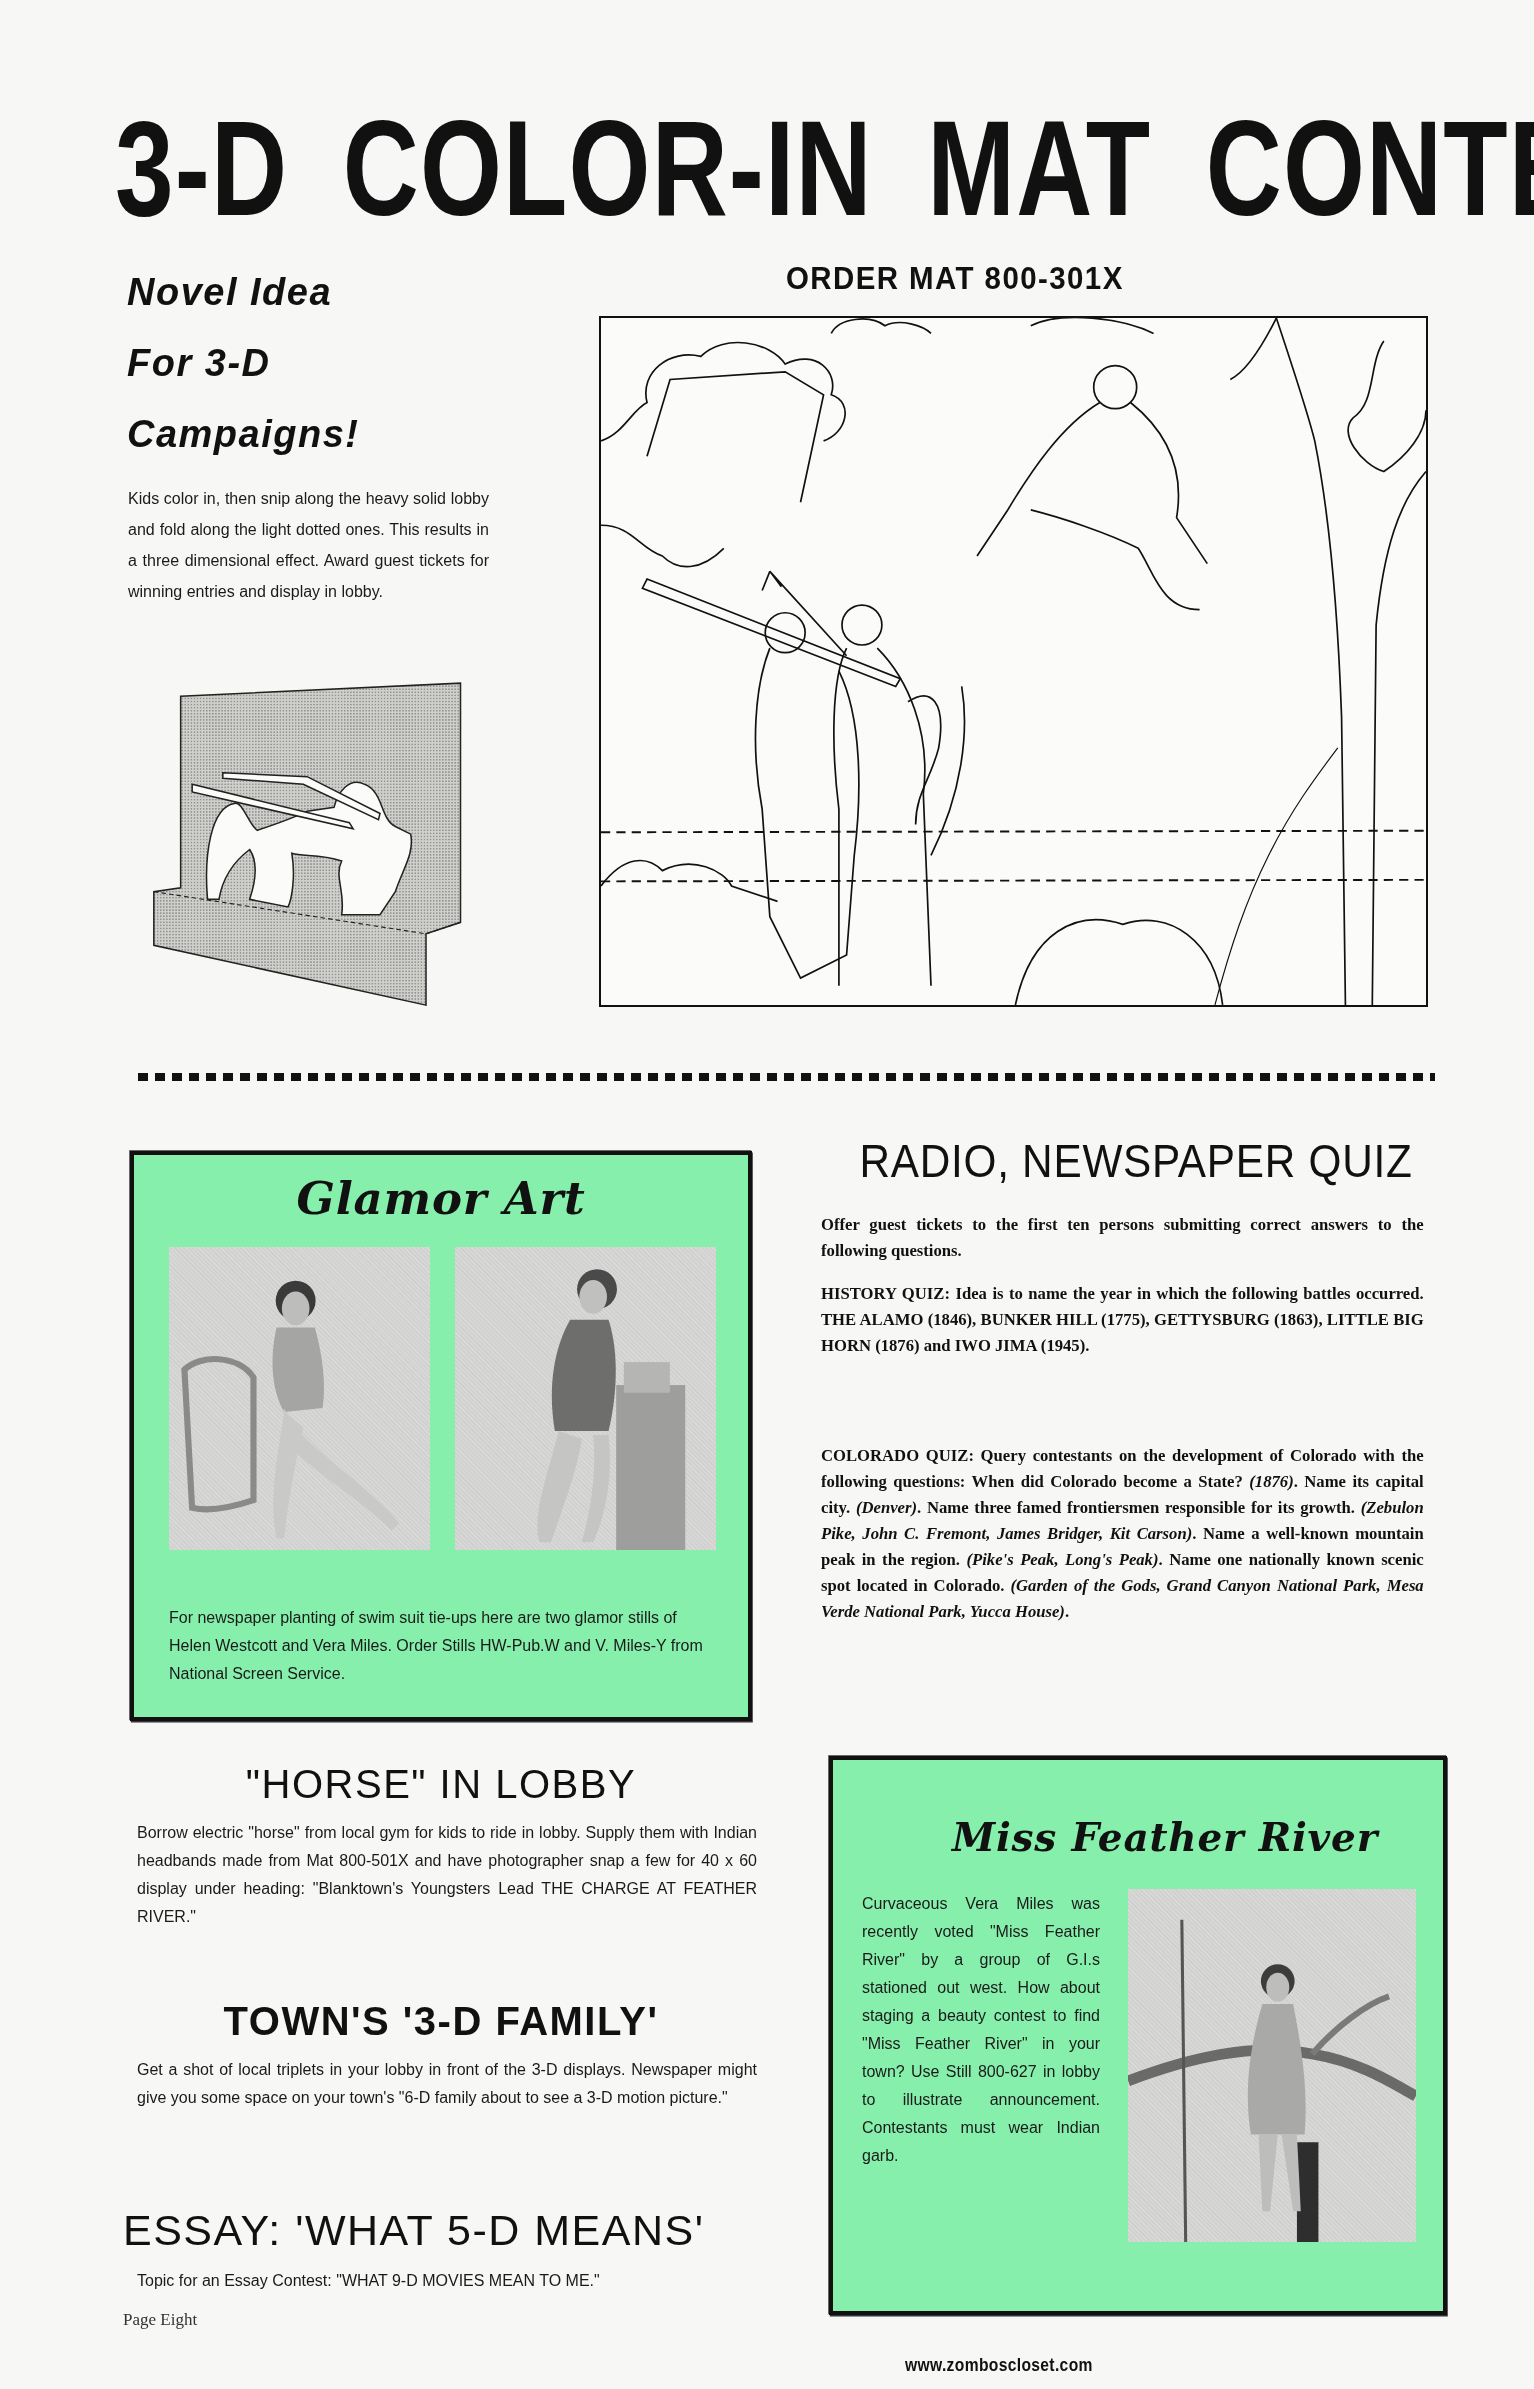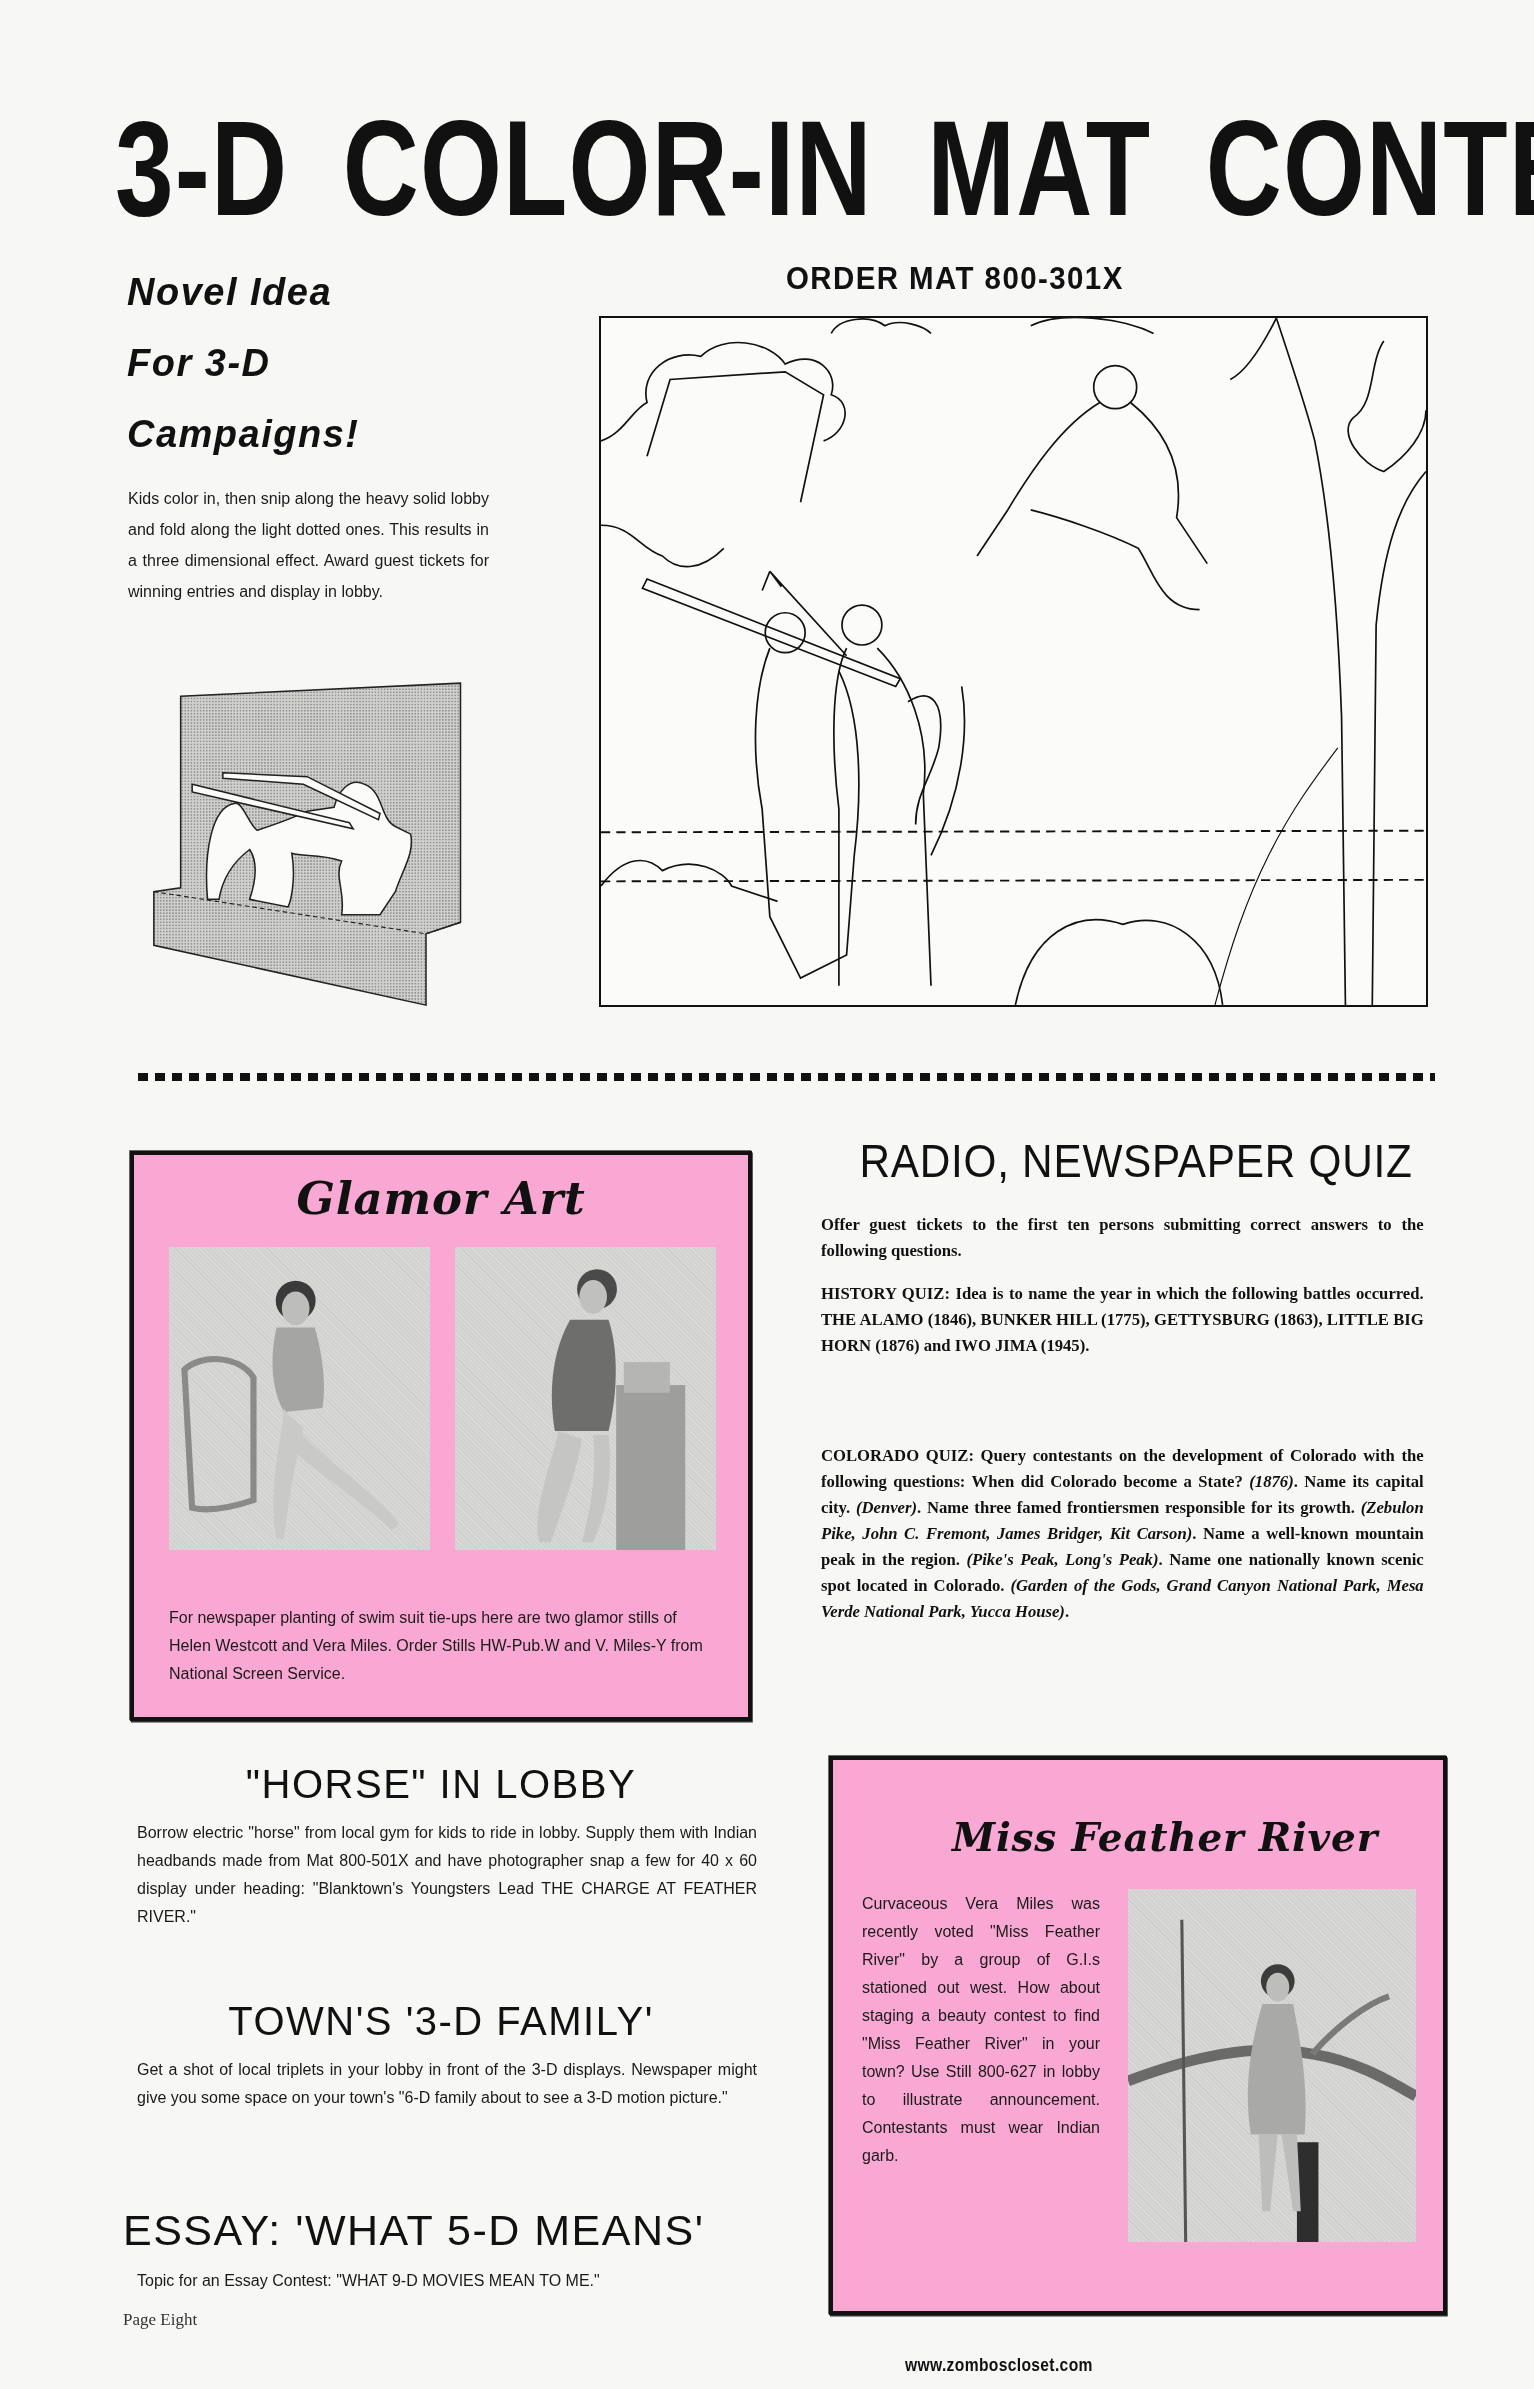--- a/index.html
+++ b/index.html
@@ -32,21 +32,21 @@
   #coloring-mat {
     left:599px; top:316px; width:825px; height:687px;
     border:2.3px solid #111; background:#fbfbfa;
   }
   #fold-diagram { left:150px; top:669px; width:322px; height:338px; }
   #divider {
     left:138px; top:1073px; width:1297px; height:7.7px;
     background:repeating-linear-gradient(90deg,#111 0 10px,transparent 10px 17px);
   }
   .rough-box {
-    border:4.6px solid #111; background:#f9a8d4;
+    border:4.6px solid #111; background:#86efac;
     box-shadow:0.8px 1.5px 0 #333, -0.8px -0.8px 0 #444;
   }
   #glamor-box { left:130px; top:1151px; width:614px; height:562px; }
   .script-title {
     font-family:"DejaVu Serif", serif; font-weight:bold; font-style:italic;
     text-align:center; letter-spacing:0.8px;
   }
   #glamor-title { left:0; top:17px; width:614px; font-size:45px; }
   .photo {
     background:#d8d8d6;
@@ -73,21 +73,21 @@
   #colorado-quiz { top:1443px; font-weight:bold; }
   .quiz-p i { font-style:italic; }
   .section-head {
     text-align:center; font-size:40px; letter-spacing:1.5px; white-space:nowrap;
   }
   .section-body {
     font-size:16px; line-height:28px; text-align:justify; color:#1a1a1a;
   }
   #horse-title { left:115px; top:1762px; width:652px; }
   #horse-body { left:137px; top:1819px; width:620px; }
-  #family-title { left:115px; top:1999px; width:652px; }
+  #family-title { left:115px; top:1999px; width:652px;font-weight:bold; }
   #family-body { left:137px; top:2056px; width:620px; }
   #essay-title { left:123px; top:2206px; width:629px; font-size:43px; text-align:left; }
   #essay-body { left:137px; top:2267px; width:620px; }
   #feather-box { left:829px; top:1756px; width:610px; height:551px; }
   #feather-title { left:0; top:54px; width:664px; font-size:39px; }
   #feather-text {
     left:29px; top:130px; width:238px; font-size:16px; line-height:28px; color:#1a1a1a;
     text-align:justify;
   }
   #photo-feather { left:295px; top:129px; width:288px; height:353px; }

